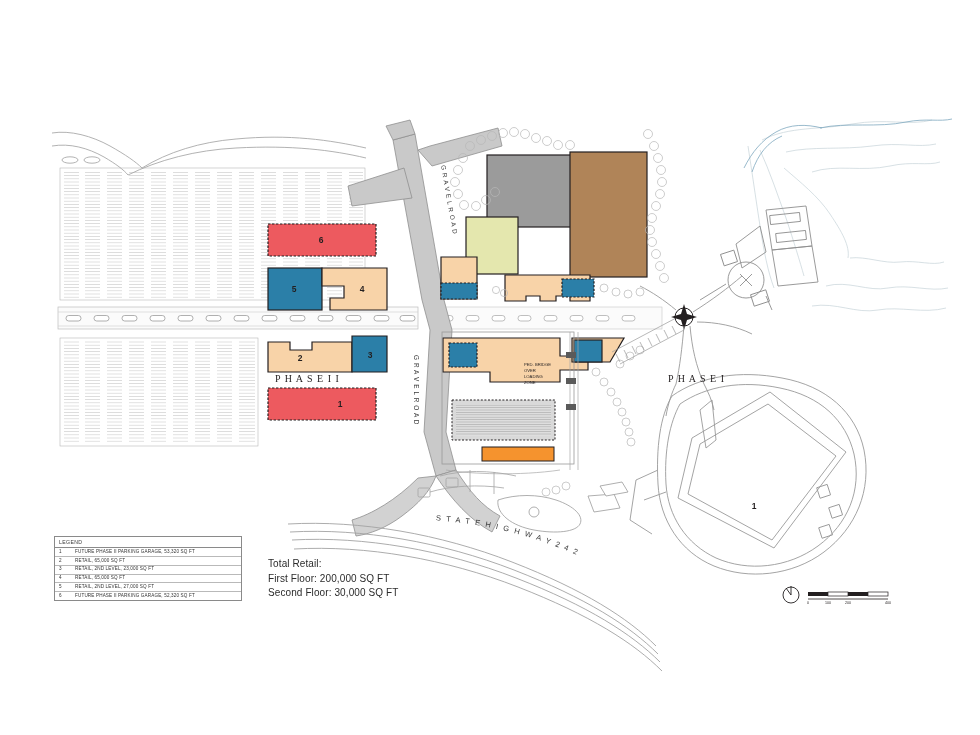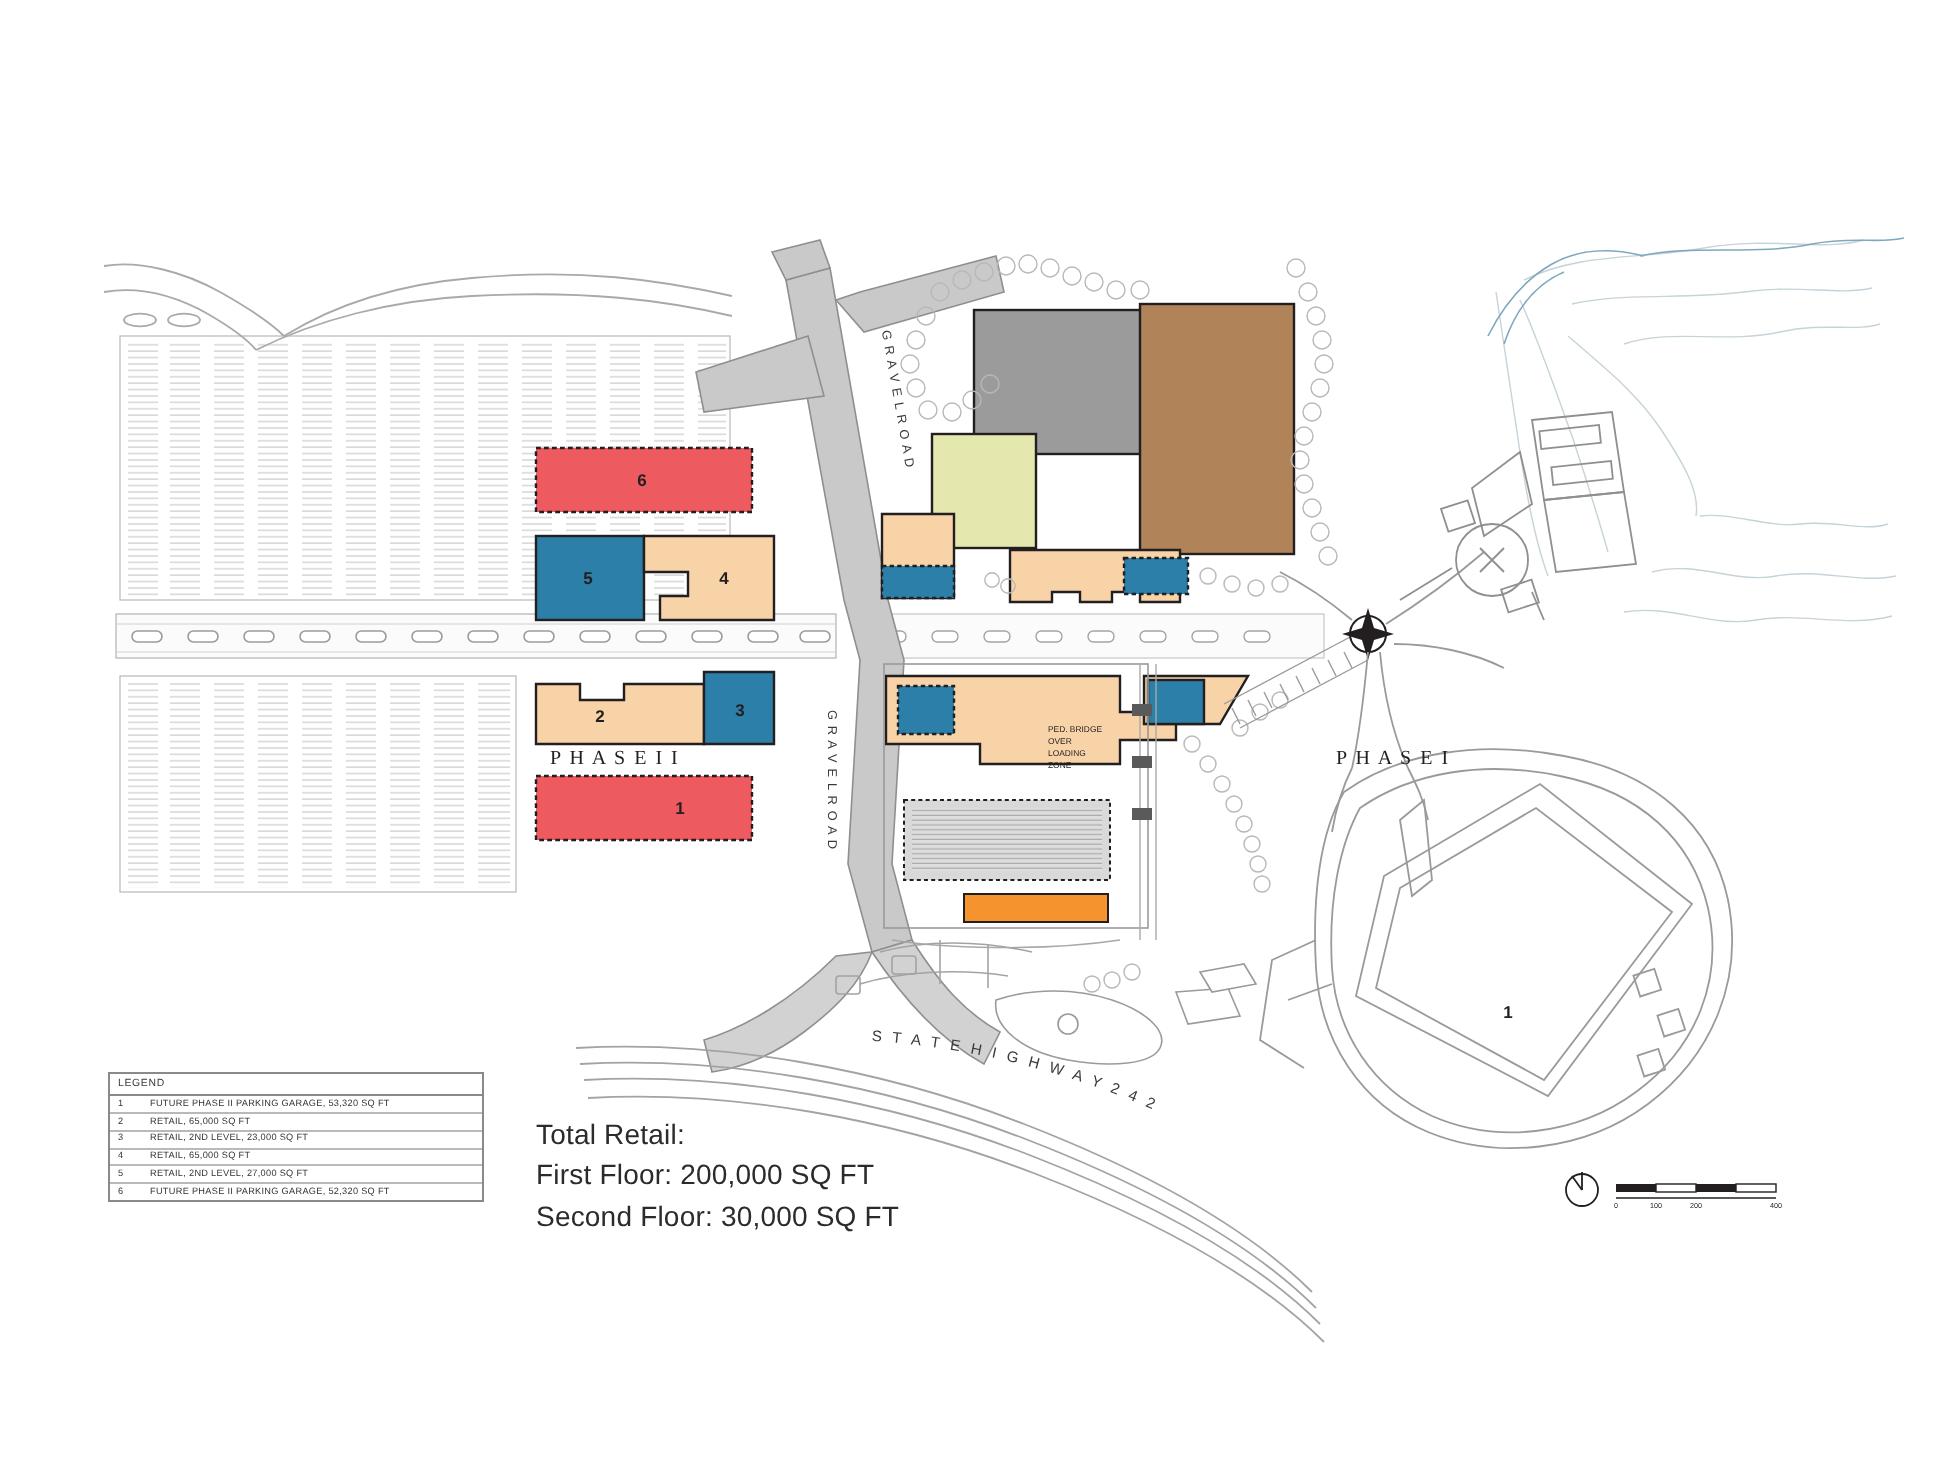--- a/index.html
+++ b/index.html
@@ -25,21 +25,21 @@
     display:flex;border-bottom:1px solid #b9b9b9;
     padding:1.6px 0 1.6px 0;color:#333;
   }
   .legend-row:last-child{border-bottom:none;}
   .legend-num{width:16px;text-align:left;padding-left:4px;}
   .legend-txt{flex:1;letter-spacing:.15px;}
 
   
   .totals{
     position:absolute;left:268px;top:557px;
-    font-size:14px;line-height:1.45;color:#2b2b2b;
+    font-size:10px;line-height:1.45;color:#2b2b2b;
     letter-spacing:.1px;
   }
 </style>
 </head>
 <body>
 
 <svg id="plan" viewBox="0 0 980 735" xmlns="http://www.w3.org/2000/svg">
   <defs>
 
     <pattern id="stallRow" width="6" height="3.2" patternUnits="userSpaceOnUse">

